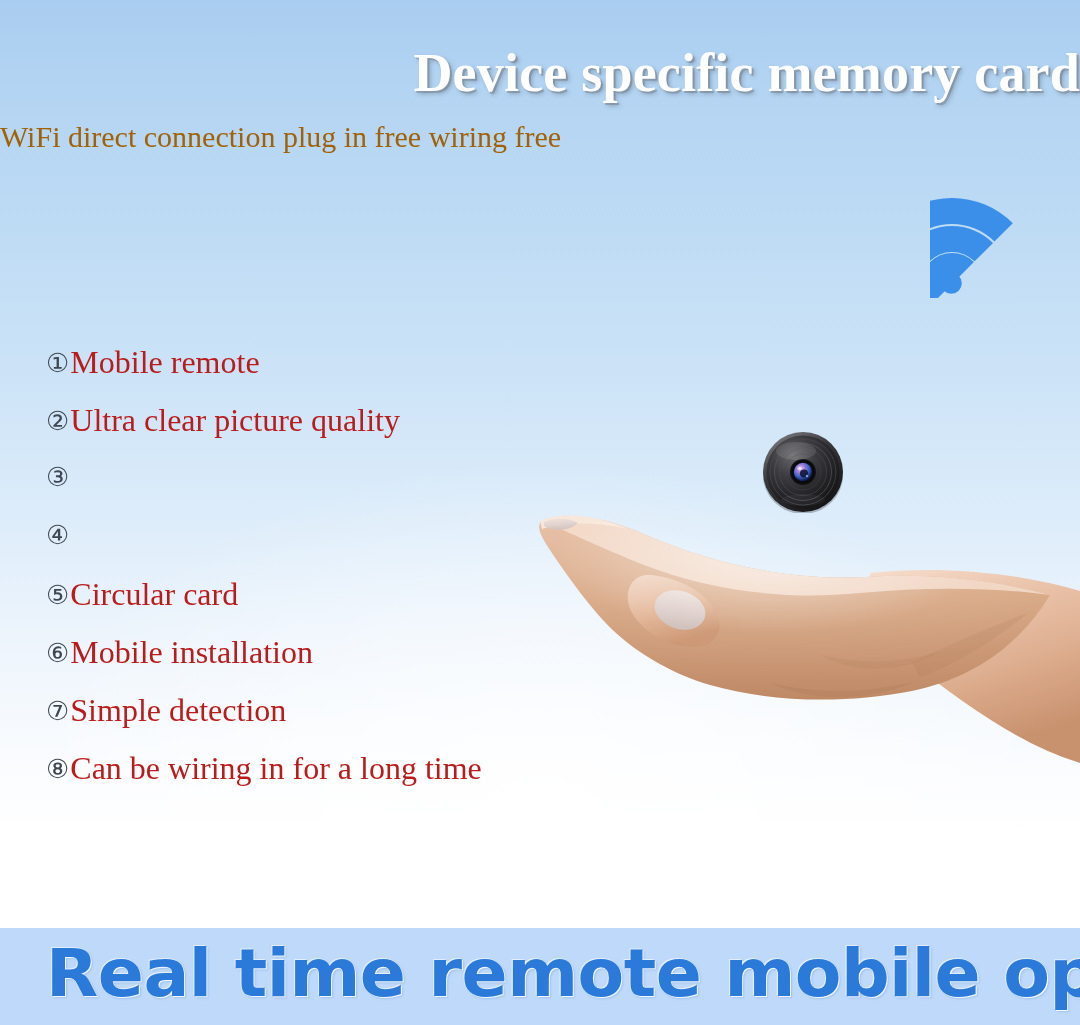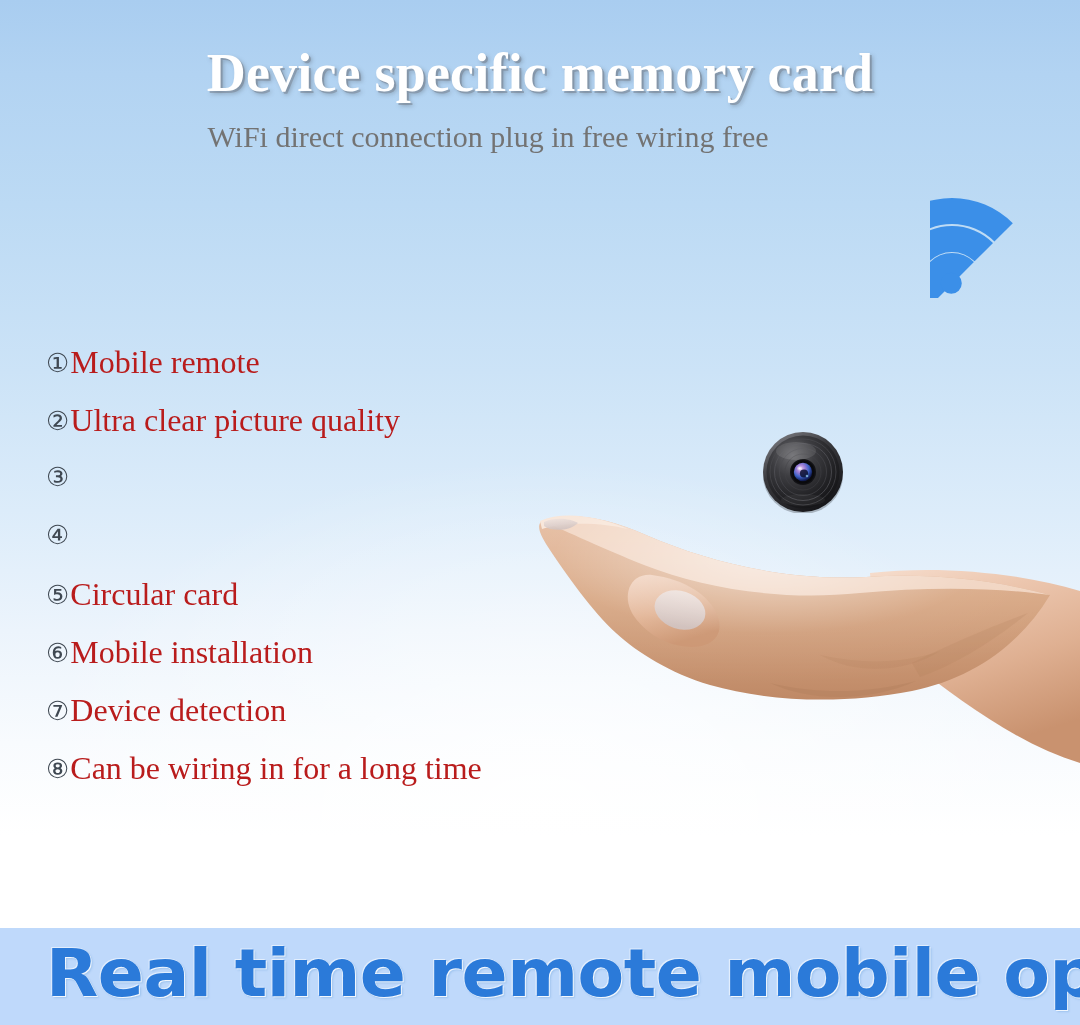--- a/index.html
+++ b/index.html
@@ -45,41 +45,41 @@
                 rgba(255,255,255,0.85) 0%, rgba(255,255,255,0) 70%);
     pointer-events: none;
   }
 
   
   .title {
     position: absolute;
     left: 0;
     top: 42px;
     width: 1080px;
-    text-align: center;
+    text-align: right;
     font-family: "Liberation Serif", serif;
     font-weight: bold;
     font-size: 54px;
     letter-spacing: 0.2px;
     color: #ffffff;
     text-shadow:
       2px 2px 0 rgba(120,132,146,0.55),
       3px 3px 4px rgba(95,108,122,0.45);
     white-space: nowrap;
   }
   .subtitle {
     position: absolute;
     left: 0;
     top: 120px;
     width: 976px;
-    text-align: center;
+    text-align: left;
     font-family: "Liberation Serif", serif;
     font-weight: normal;
     font-size: 30px;
-    color: #737373;
+    color: #a16207;
     white-space: nowrap;
   }
 
   
   .wifi-icon {
     position: absolute;
     left: 930px;
     top: 188px;
     width: 112px;
     height: 110px;
@@ -204,21 +204,21 @@
     <div class="feature-item">
       <span class="feature-num">⑤</span>
       <span class="feature-text">Circular card</span>
     </div>
     <div class="feature-item">
       <span class="feature-num">⑥</span>
       <span class="feature-text">Mobile installation</span>
     </div>
     <div class="feature-item">
       <span class="feature-num">⑦</span>
-      <span class="feature-text">Device detection</span>
+      <span class="feature-text">Simple detection</span>
     </div>
     <div class="feature-item">
       <span class="feature-num">⑧</span>
       <span class="feature-text">Can be wiring in for a long time</span>
     </div>
   </div>
 
   <div class="hand-wrap">
     <svg width="560" height="300" viewBox="0 0 560 300" xmlns="http://www.w3.org/2000/svg">
       <defs>

